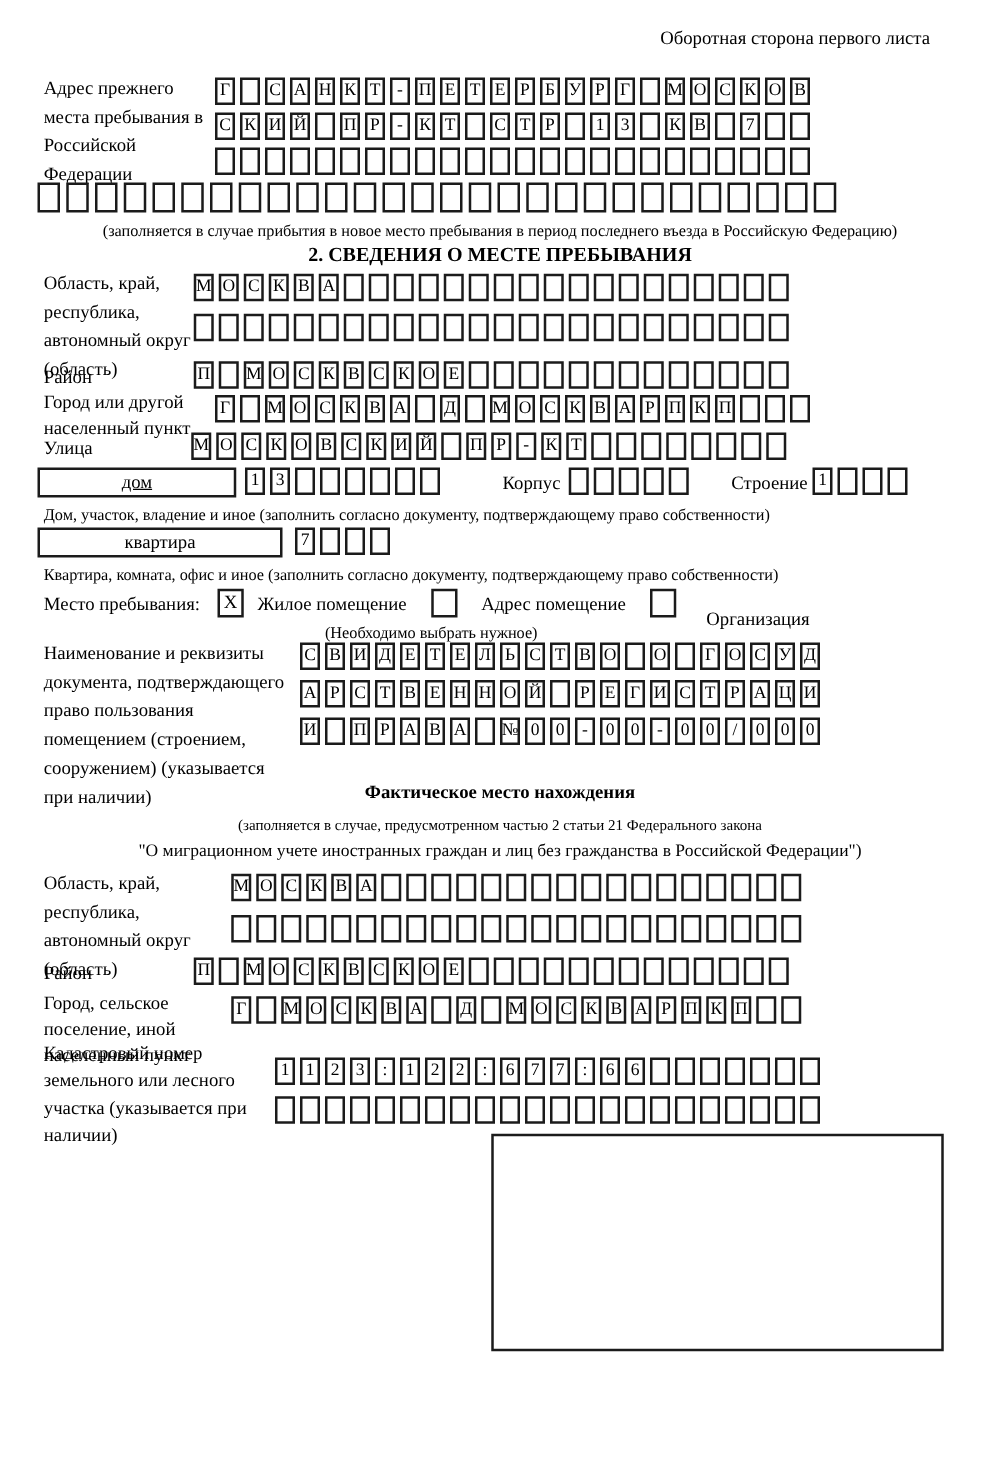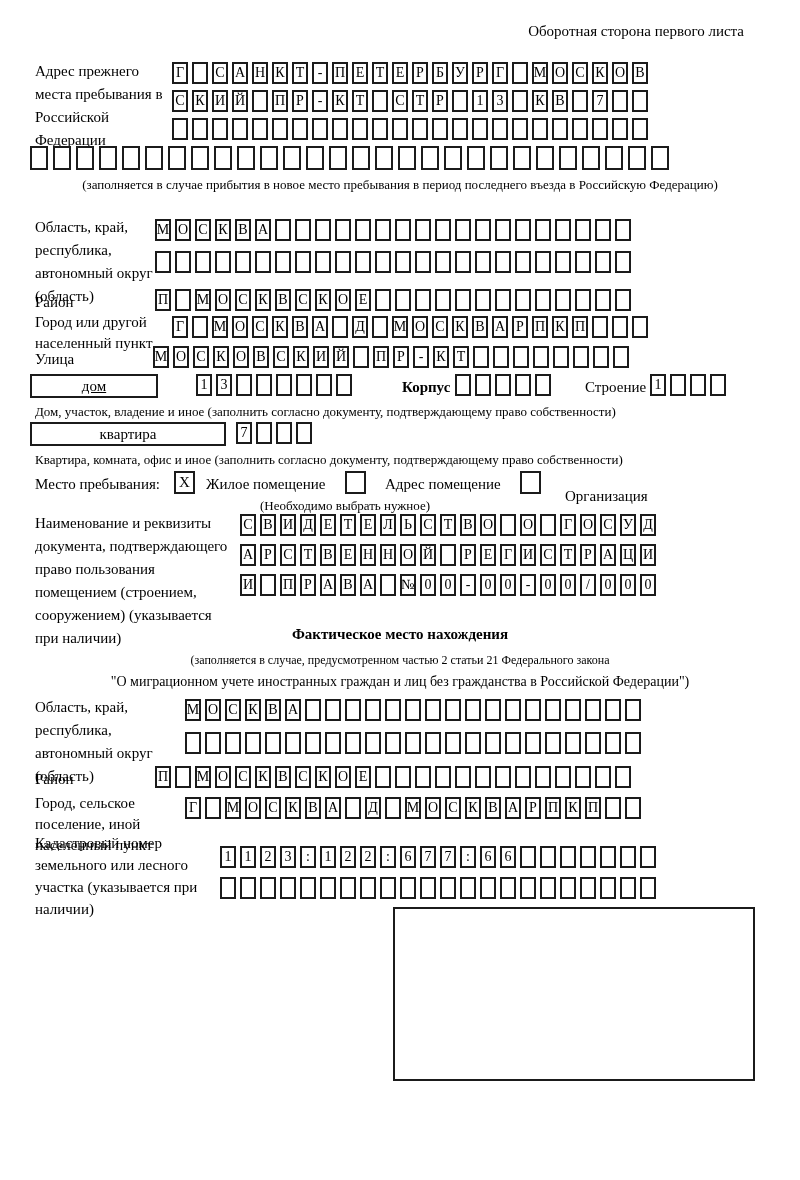--- a/index.html
+++ b/index.html
@@ -154,20 +154,21 @@
       <span class="cell"></span>
       <span class="cell"></span>
       <span class="cell"></span>
       <span class="cell"></span>
       <span class="cell"></span>
       <span class="cell"></span>
       <span class="cell"></span>
     </div>
   <div class="abs small center" style="top:177px;">(заполняется в случае прибытия в новое место пребывания в период последнего въезда в Российскую Федерацию)</div>
 
+  <div class="abs center bold" style="top:196px; font-size:16px;">2. СВЕДЕНИЯ О МЕСТЕ ПРЕБЫВАНИЯ</div>
 
   <div class="abs lbl" style="left:35px; top:216px; width:118px;">Область, край, республика, автономный округ (область)</div>
   <div class="abs grid" style="left:155px; top:219px;">
       <span class="cell">М</span>
       <span class="cell">О</span>
       <span class="cell">С</span>
       <span class="cell">К</span>
       <span class="cell">В</span>
       <span class="cell">А</span>
       <span class="cell"></span>
@@ -293,32 +294,32 @@
       <span class="cell"></span>
       <span class="cell"></span>
       <span class="cell"></span>
       <span class="cell"></span>
       <span class="cell"></span>
       <span class="cell"></span>
       <span class="cell"></span>
       <span class="cell"></span>
     </div>
 
-  <div class="abs widebox" style="left:30px; top:374px; width:128px;text-decoration:underline;">дом</div>
+  <div class="abs widebox" style="left:30px; top:374px; width:159px;text-decoration:underline;">дом</div>
   <div class="abs grid" style="left:196px; top:374px;">
       <span class="cell">1</span>
       <span class="cell">3</span>
       <span class="cell"></span>
       <span class="cell"></span>
       <span class="cell"></span>
       <span class="cell"></span>
       <span class="cell"></span>
       <span class="cell"></span>
     </div>
-  <div class="abs lbl" style="left:402px; top:376px;font-weight:bold;">Корпус</div>
+  <div class="abs lbl" style="left:402px; top:376px;">Корпус</div>
   <div class="abs grid" style="left:455px; top:374px;">
       <span class="cell"></span>
       <span class="cell"></span>
       <span class="cell"></span>
       <span class="cell"></span>
       <span class="cell"></span>
     </div>
   <div class="abs lbl" style="left:585px; top:376px;">Строение</div>
   <div class="abs grid" style="left:650px; top:374px;">
       <span class="cell">1</span>

